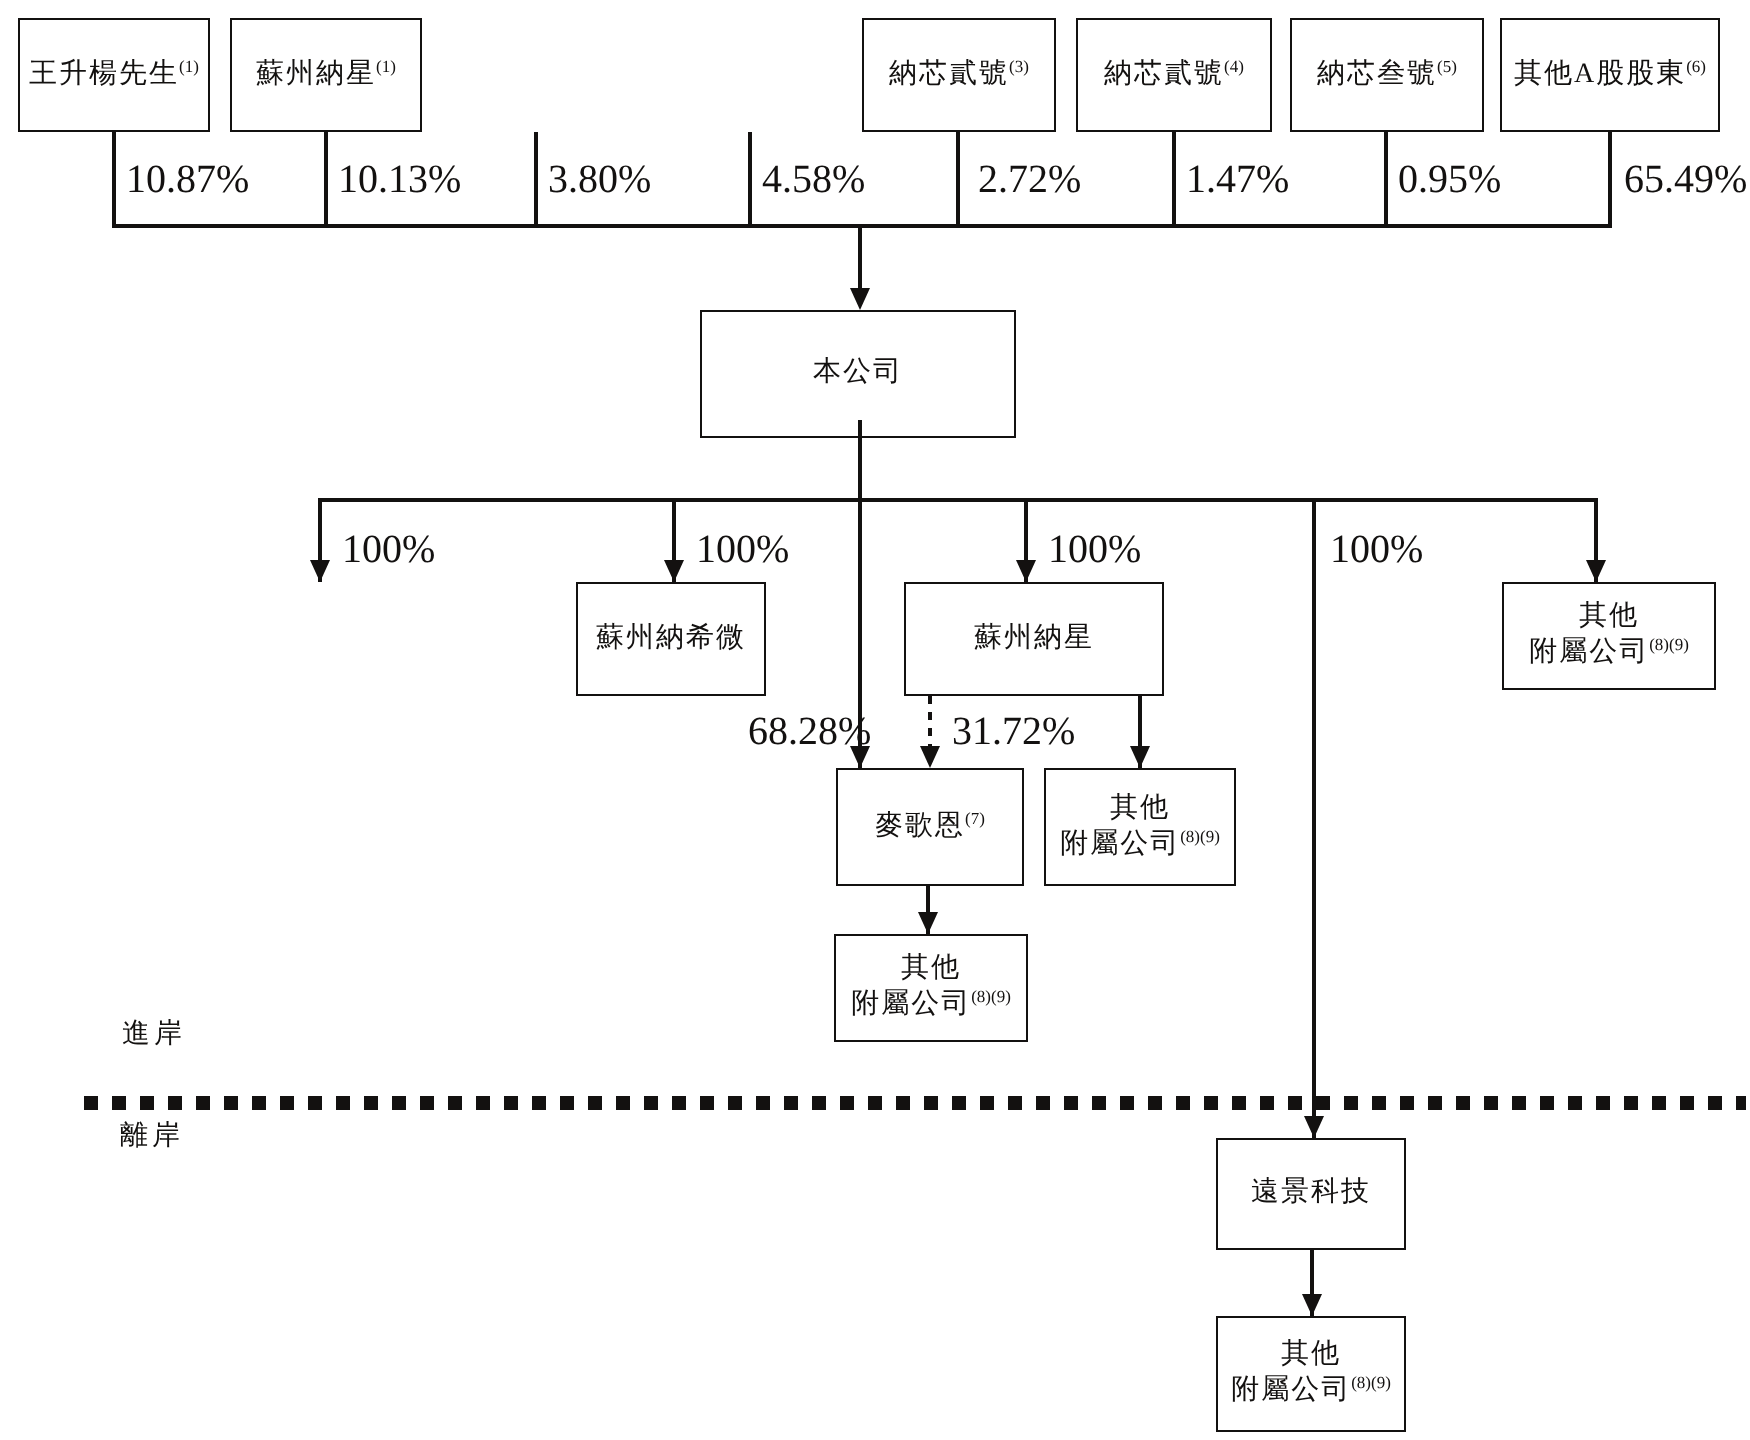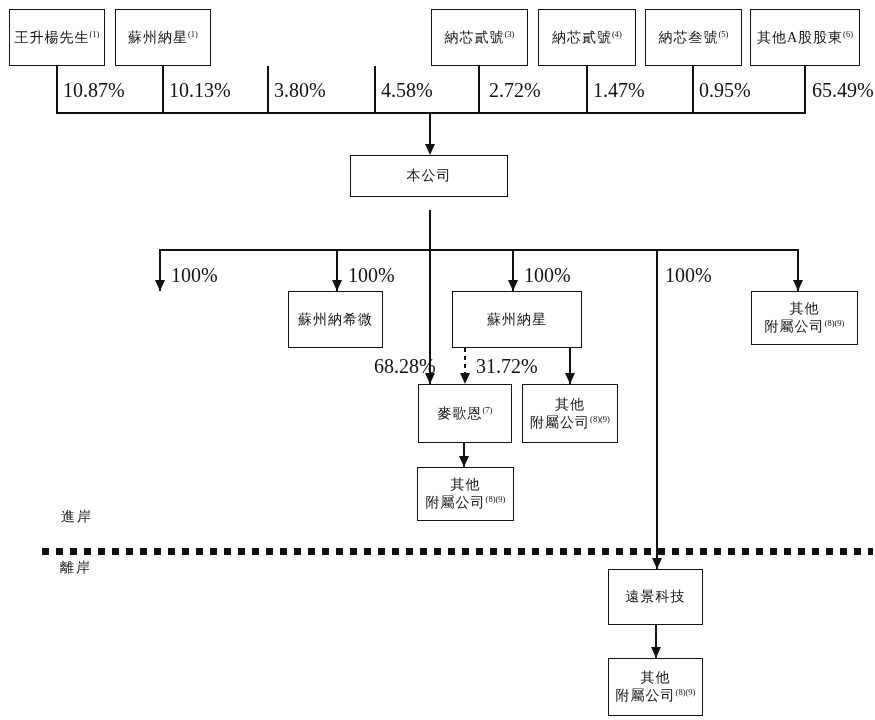--- a/index.html
+++ b/index.html
@@ -81,21 +81,21 @@
   <span class="pct" style="left:381px;top:79px;">4.58%</span>
   <span class="pct" style="left:489px;top:79px;">2.72%</span>
   <span class="pct" style="left:593px;top:79px;">1.47%</span>
   <span class="pct" style="left:699px;top:79px;">0.95%</span>
   <span class="pct" style="left:812px;top:79px;">65.49%</span>
 
   <div class="hline" style="left:56.25px;top:112.25px;width:749.5px;"></div>
   <div class="vline" style="left:429.25px;top:113px;height:34px;"></div>
   <div class="arrow" style="left:424.5px;top:144px;"></div>
 
-  <div class="box" style="left:350px;top:155px;width:158px;height:42px;">
+  <div class="box" style="left:350px;top:155px;width:158px;height:64px;">
     <span>本公司</span>
   </div>
 
   <div class="vline" style="left:429.25px;top:210px;height:174px;"></div>
   <div class="arrow" style="left:424.5px;top:373px;"></div>
 
   <div class="hline" style="left:159.25px;top:249.25px;width:639.5px;"></div>
 
   <div class="vline" style="left:159.25px;top:250px;height:41px;"></div>
   <div class="arrow" style="left:154.5px;top:280px;"></div>

